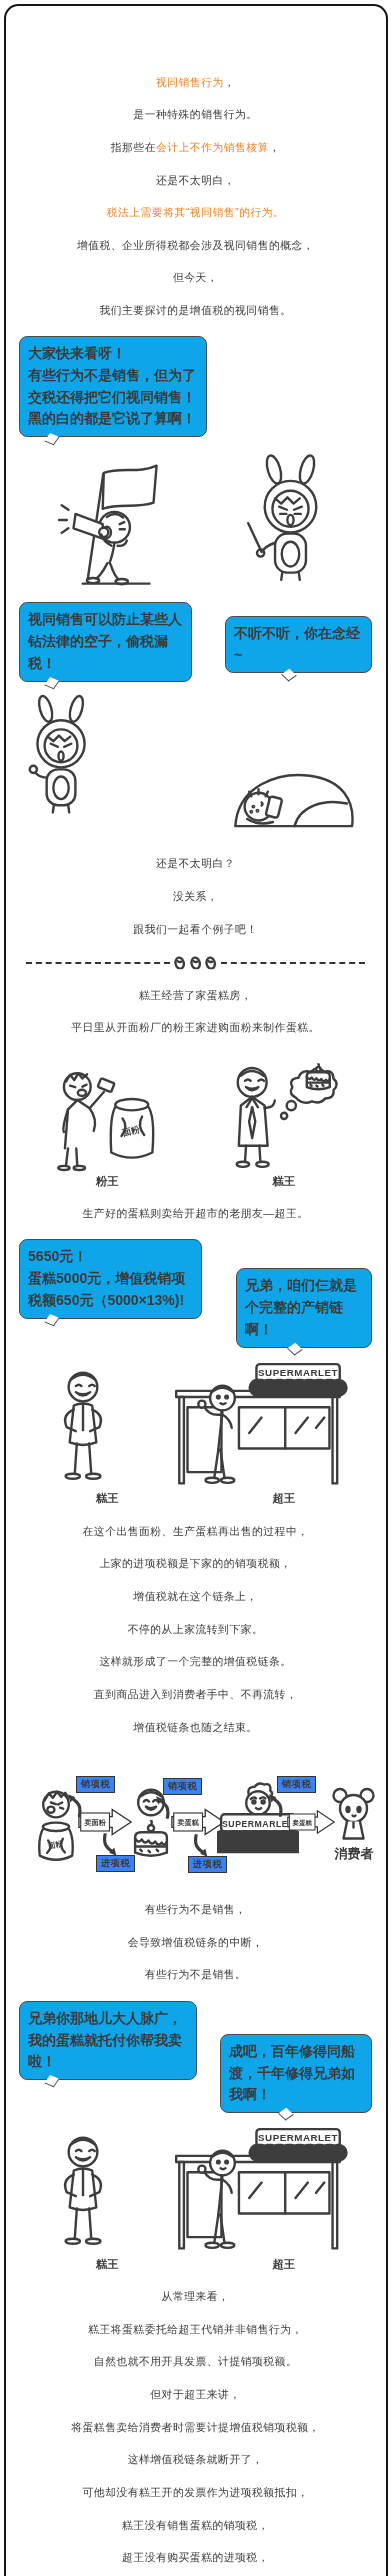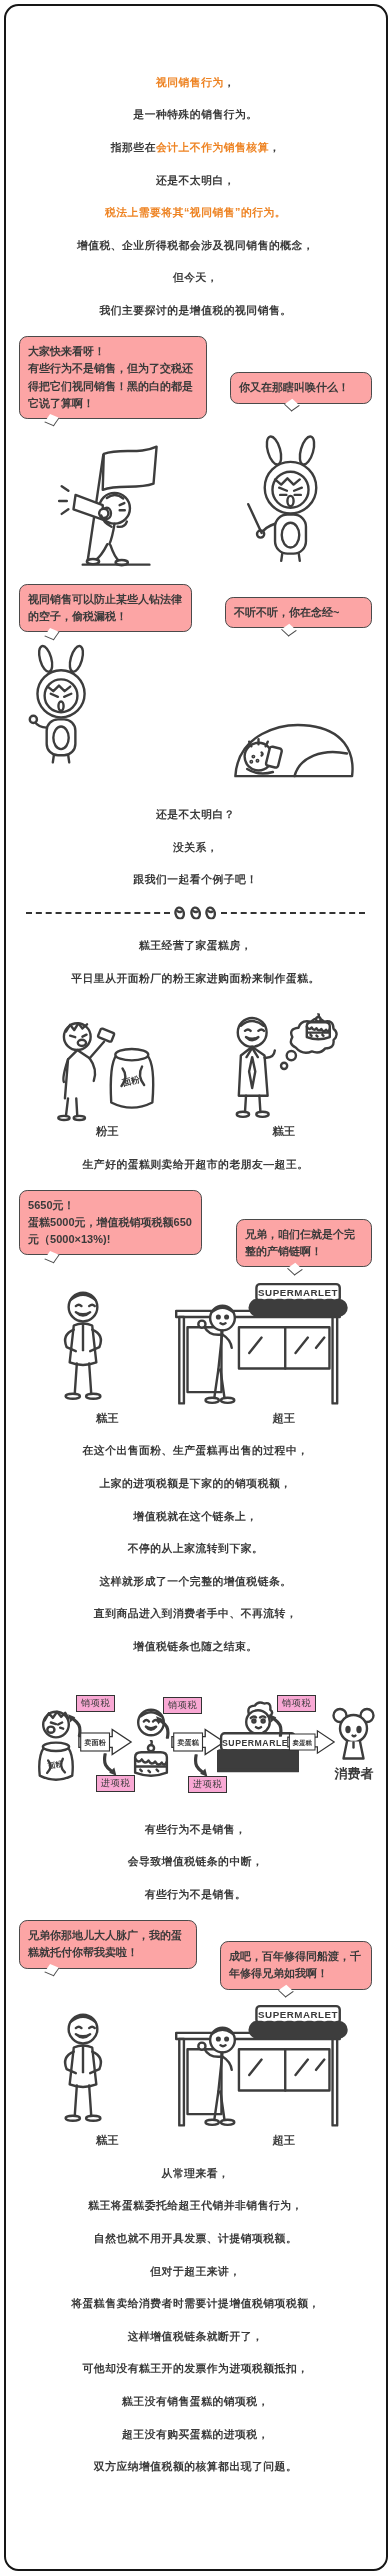--- a/index.html
+++ b/index.html
@@ -1,46 +1,46 @@
 <!DOCTYPE html>
 <html style="font-size:8.2px"><head>
 <meta charset="utf-8">
 <style>
   html,body{margin:0;padding:0;background:#fff;}
   body{width:391px;font-family:"Liberation Sans","DejaVu Sans",sans-serif;color:#3a3a3a;}
   .page{box-sizing:border-box;width:384px;margin:3.6px auto;border:2.1px solid #161616;border-radius:14.4px;
         background:#fff;padding:52px 0 77px;overflow:hidden;}
   
-  .para{text-align:center;font-size:10.8px;font-weight:700;line-height:1.45;margin:17px 12.4px;letter-spacing:0.5px;}
+  .para{text-align:center;font-size:10.8px;font-weight:400;line-height:1.45;margin:17px 12.4px;letter-spacing:0.5px;}
   .hl{color:#ee8424;}
   
-  .bubble{position:relative;background:#fca5a5;border:1.5px solid #4a4a4a;border-radius:8.2px;
-          padding:6.2px 8.2px;font-size:11px;font-weight:700;line-height:1.55;white-space:pre-line;}
+  .bubble{position:relative;background:#0ea5e9;border:1.5px solid #4a4a4a;border-radius:8.2px;
+          padding:6.2px 8.2px;font-size:14px;font-weight:700;line-height:1.55;white-space:pre-line;}
   .bubble.tail-l::after{content:"";position:absolute;bottom:-7.7px;left:27px;width:9.3px;height:9.3px;background:#fff;
           border-left:1.5px solid #4a4a4a;border-bottom:1.5px solid #4a4a4a;transform:rotate(-55deg) skewX(12deg);}
   .bubble.tail-r::after{content:"";position:absolute;bottom:-7.7px;left:40%;width:9.3px;height:9.3px;background:#fff;
           border-left:1.5px solid #4a4a4a;border-bottom:1.5px solid #4a4a4a;transform:rotate(-35deg) skewX(12deg);}
   
   .scene{margin:17.5px 13.4px;}
   .scene-row{display:flex;justify-content:space-between;align-items:flex-start;}
   .figures{display:flex;justify-content:space-around;align-items:flex-end;margin-top:13.4px;}
   .labels{display:flex;justify-content:space-around;font-size:11.3px;font-weight:700;margin-top:4.1px;}
   svg{overflow:visible;}
   .doodle *{vector-effect:non-scaling-stroke;}
   .doodle{stroke:#3d3d3d;stroke-width:2.4;fill:none;stroke-linecap:round;stroke-linejoin:round;}
   .doodle .fillw{fill:#fff;}
   .doodle text{stroke:none;fill:#3a3a3a;font-weight:700;}
   
   .divider{display:flex;align-items:center;gap:4.1px;margin:18.5px 20.6px;}
   .divider .dash{flex:1;border-top:2.6px dashed #333;}
   
   .chain{position:relative;width:361px;margin:23px auto;height:121px;}
   .abs{position:absolute;}
-  .taxbox{position:absolute;box-sizing:border-box;width:39px;height:17px;border:1.5px solid #333;background:#f9a8d4;
-          font-size:9.3px;font-weight:400;text-align:center;line-height:14px;letter-spacing:0.5px;}
+  .taxbox{position:absolute;box-sizing:border-box;width:39px;height:17px;border:1.5px solid #333;background:#3b82f6;
+          font-size:9.3px;font-weight:700;text-align:center;line-height:14px;letter-spacing:0.5px;}
   .barrow{position:absolute;}
   .barrow polygon{fill:#fff;stroke:#333;stroke-width:3;}
   .barrow rect{fill:#fff;stroke:#333;stroke-width:2.5;}
   .barrow text{font-size:16px;font-weight:700;fill:#3a3a3a;}
   .hook{position:absolute;width:18.5px;height:26px;}
   .hook.down{transform:rotate(180deg);}
   .consumer-label{position:absolute;font-size:13px;font-weight:700;text-align:center;width:62px;}
 </style>
 </head>
 <body>
@@ -138,21 +138,20 @@
     <p class="para hl">税法上需要将其“视同销售”的行为。</p>
     <p class="para">增值税、企业所得税都会涉及视同销售的概念，</p>
     <p class="para">但今天，</p>
     <p class="para">我们主要探讨的是增值税的视同销售。</p>
   </section>
 
   <section class="scene">
     <div class="scene-row">
       <div class="bubble tail-l" style="width:170px">大家快来看呀！
 有些行为不是销售，但为了交税还得把它们视同销售！黑的白的都是它说了算啊！</div>
-      <div class="bubble tail-r" style="width:124px;margin-top:36px">你又在那瞎叫唤什么！</div>
     </div>
     <div class="figures">
       <svg class="doodle" width="118" height="134" viewBox="0 0 230 260">
         <path class="fillw" d="M97,42 C130,30 166,44 200,28 L194,100 C162,112 126,100 95,112 Z"></path>
         <line x1="96" y1="44" x2="66" y2="248"></line>
         <circle class="fillw" cx="118" cy="148" r="30"></circle>
         <path d="M103,128 q16,-12 32,1"></path>
         <path d="M128,142 l9,-4 M128,152 l10,0"></path>
         <ellipse class="fillw" cx="103" cy="158" rx="8" ry="11"></ellipse>
         <polygon class="fillw" points="42,122 95,142 95,170 38,150"></polygon>
@@ -417,21 +416,21 @@
 
   <section>
     <p class="para">有些行为不是销售，</p>
     <p class="para">会导致增值税链条的中断，</p>
     <p class="para">有些行为不是销售。</p>
   </section>
 
   <section class="scene">
     <div class="scene-row">
       <div class="bubble tail-l" style="width:160px">兄弟你那地儿大人脉广，我的蛋糕就托付你帮我卖啦！</div>
-      <div class="bubble tail-r" style="width:134px;margin-top:21px">成吧，百年修得同船渡，千年修得兄弟如我啊！</div>
+      <div class="bubble tail-r" style="width:134px;margin-top:33px">成吧，百年修得同船渡，千年修得兄弟如我啊！</div>
     </div>
     <div class="figures">
       <svg class="doodle" width="82" height="124" viewBox="0 0 160 240">
         <circle class="fillw" cx="80" cy="46" r="28"></circle>
         <path d="M56,32 q24,-20 48,0"></path>
         <path d="M66,44 q6,-5 11,0 M92,44 q6,-5 11,0"></path>
         <path class="fillw" d="M66,56 q14,13 28,0 q-14,8 -28,0 z"></path>
         <path class="fillw" d="M62,82 q18,-8 36,0 l8,72 q-26,10 -52,0 z"></path>
         <path d="M80,80 v50"></path>
         <path d="M62,90 q-24,10 -14,34 l18,8 M98,90 q24,10 14,34 l-18,8"></path>

